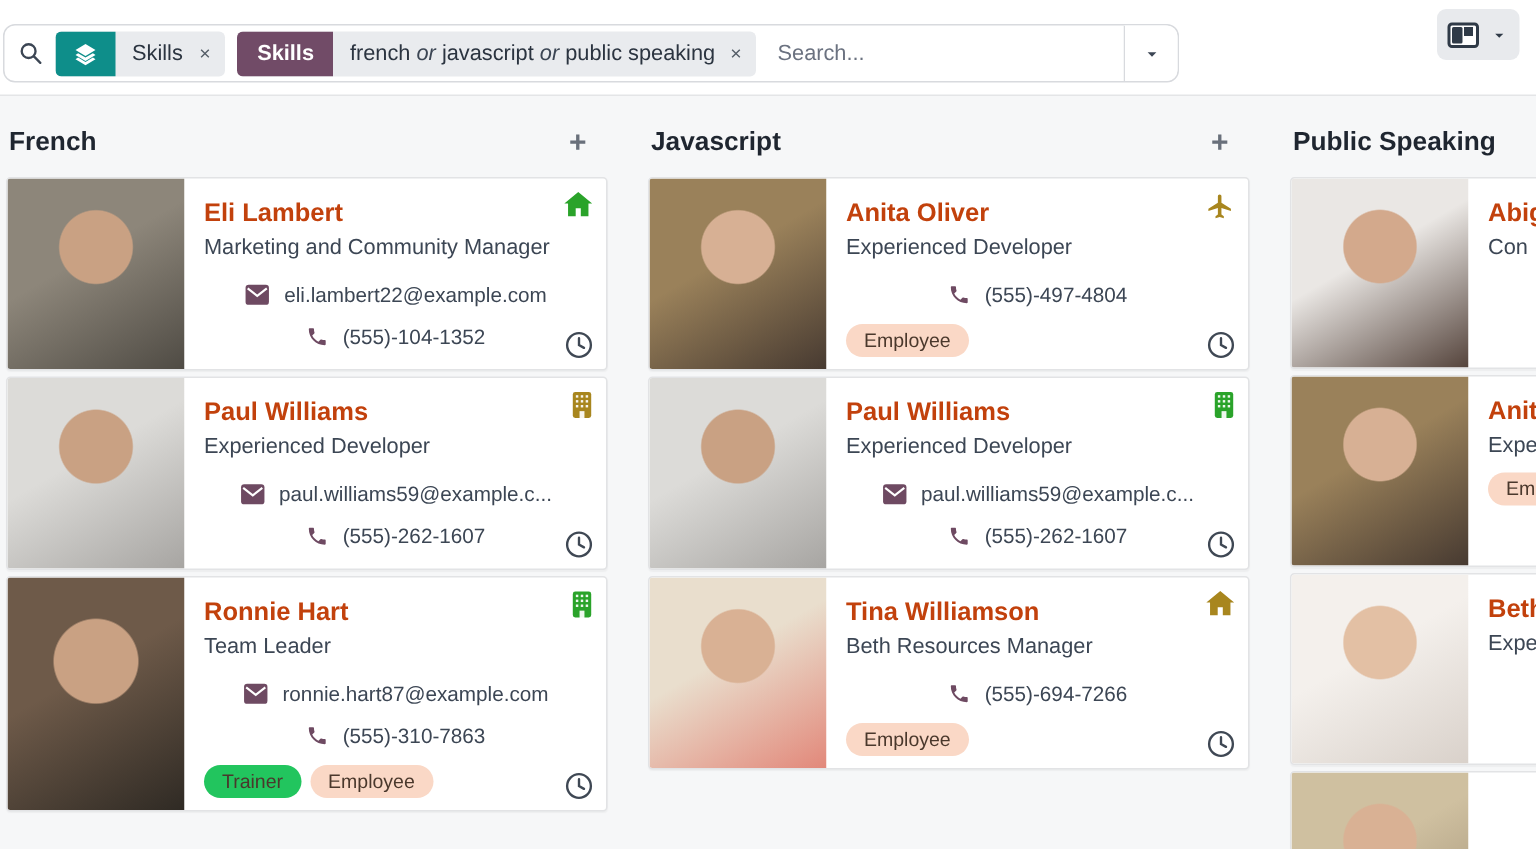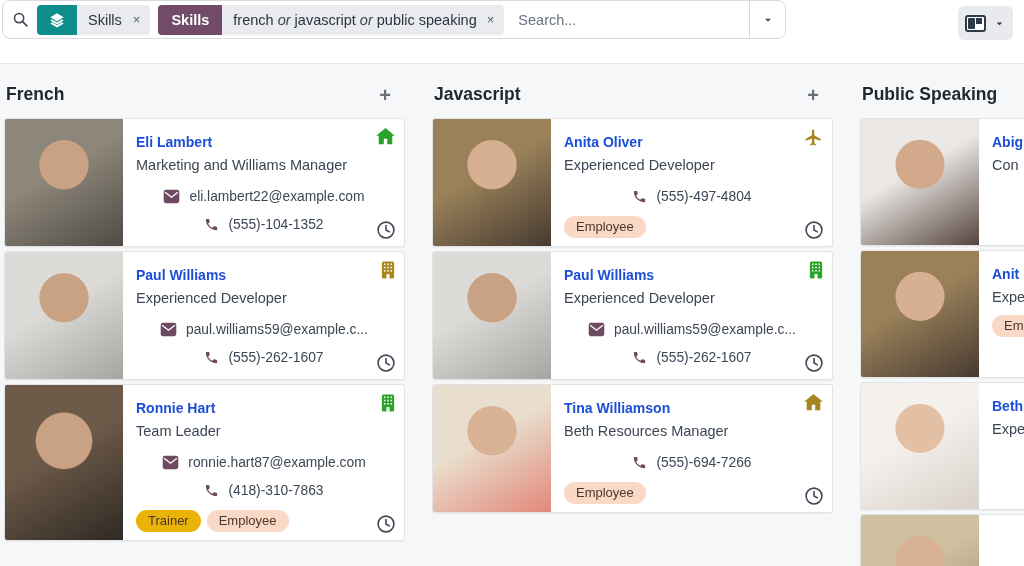--- a/index.html
+++ b/index.html
@@ -1,21 +1,21 @@
 <!DOCTYPE html>
 <html><head>
 <meta charset="utf-8">
 <style>
   * { margin:0; padding:0; box-sizing:border-box; }
   html,body { width:1024px; height:566px; overflow:hidden; background:#fff;
     font-family:"Liberation Sans", sans-serif; color:#1f2630; }
 
   
   .topbar { position:relative; height:64px; background:#fff; border-bottom:1px solid #e4e5e7; }
-  .searchbox { position:absolute; left:2px; top:0; width:784px; height:39px;
+  .searchbox { position:absolute; left:2px; top:16px; width:784px; height:39px;
     border:1px solid #d8dade; border-radius:8px; background:#fff;
     display:flex; align-items:center; }
   .sb-magnifier { width:34px; display:flex; justify-content:center; align-items:center; flex:none; }
   .facet { display:flex; align-items:center; height:30px; background:#e9ebee;
     border-radius:4px; overflow:hidden; margin-right:8px; flex:none; font-size:14.5px; }
   .facet-iconseg { background:var(--teal,#0e8e8a); height:100%; width:40px;
     display:flex; align-items:center; justify-content:center; }
   .facet-label { padding:0 9px 0 11px; color:#2b3440; }
   .facet-x { padding:0 10px 0 2px; color:#555e68; font-size:13px; cursor:pointer; }
   .facet-catseg { background:var(--purple,#714b67); color:#fff; font-weight:700;
@@ -43,21 +43,21 @@
     padding:2px 12px 0 2px; margin-bottom:13px; }
   .col-title { font-size:17.5px; font-weight:700; color:#1f2630; }
   .col-add { border:none; background:none; font-size:20px; line-height:1; color:#69707b;
     cursor:pointer; font-weight:600; padding:0 2px; }
   .stack { display:flex; flex-direction:column; gap:4px; }
 
   .card { position:relative; display:flex; background:#fff; border:1px solid #e2e3e5;
     border-radius:3px; min-height:128px; box-shadow:0 1px 1px rgba(0,0,0,.04); cursor:pointer; }
   .photo { width:118px; flex:none; border-radius:2px 0 0 2px; }
   .cbody { flex:1; padding:11px 12px 8px 13px; min-width:0; }
-  .cname { font-size:14px; font-weight:700; color:#1d4ed8; line-height:24px; padding-right:24px; }
+  .cname { font-size:17px; font-weight:700; color:#c2410c; line-height:24px; padding-right:24px; }
   .cjob { font-size:14.5px; color:#3c4654; line-height:23px; margin-bottom:5px; padding-right:10px; }
   .crow { display:flex; align-items:center; gap:9px; height:28px; font-size:13.8px;
     color:#3c4654; white-space:nowrap; overflow:hidden;justify-content:center; }
   .crow svg { flex:none; }
   .tags { display:flex; gap:6px; margin-top:6px; }
   .tag { padding:3px 12px 4px; border-radius:999px; font-size:13px; font-weight:500; color:#4a382c; }
   .status-ic { position:absolute; top:9px; right:9px; line-height:0; }
   .clock-ic { position:absolute; bottom:6px; right:8px; line-height:0; }
 </style>
 </head>
@@ -112,21 +112,21 @@
     <section class="col">
       <header class="col-head">
         <span class="col-title">French</span>
         <button class="col-add">+</button>
       </header>
       <div class="stack">
         <article class="card">
           <div class="photo" style="background: radial-gradient(circle at 50% 36%, rgb(201, 161, 131) 0px, rgb(201, 161, 131) 24%, rgba(0, 0, 0, 0) 25%), linear-gradient(150deg, rgb(141, 134, 122) 0%, rgb(141, 134, 122) 42%, rgb(79, 75, 68) 100%);"></div>
           <div class="cbody">
             <div class="cname">Eli Lambert</div>
-            <div class="cjob">Marketing and Williams Manager</div>
+            <div class="cjob">Marketing and Community Manager</div>
             <div class="crow">
               <svg width="17" height="15" viewBox="0 0 24 21">
                 <rect x="1" y="1" width="22" height="19" rx="3" fill="#6e4a62"></rect>
                 <path d="M3 4.5l9 7 9-7" stroke="#fff" stroke-width="2" fill="none"></path>
               </svg>
               <span>eli.lambert22@example.com</span>
             </div>
             <div class="crow">
               <svg width="15" height="15" viewBox="0 0 24 24" fill="#6e4a62">
                 <path d="M6.62 10.79c1.44 2.83 3.76 5.14 6.59 6.59l2.2-2.2c.27-.27.67-.36 1.02-.24 1.12.37 2.33.57 3.57.57.55 0 1 .45 1 1V20c0 .55-.45 1-1 1-9.39 0-17-7.61-17-17 0-.55.45-1 1-1h3.5c.55 0 1 .45 1 1 0 1.25.2 2.45.57 3.57.11.35.03.74-.25 1.02l-2.2 2.2z"></path>
@@ -190,24 +190,24 @@
               <svg width="17" height="15" viewBox="0 0 24 21">
                 <rect x="1" y="1" width="22" height="19" rx="3" fill="#6e4a62"></rect>
                 <path d="M3 4.5l9 7 9-7" stroke="#fff" stroke-width="2" fill="none"></path>
               </svg>
               <span>ronnie.hart87@example.com</span>
             </div>
             <div class="crow">
               <svg width="15" height="15" viewBox="0 0 24 24" fill="#6e4a62">
                 <path d="M6.62 10.79c1.44 2.83 3.76 5.14 6.59 6.59l2.2-2.2c.27-.27.67-.36 1.02-.24 1.12.37 2.33.57 3.57.57.55 0 1 .45 1 1V20c0 .55-.45 1-1 1-9.39 0-17-7.61-17-17 0-.55.45-1 1-1h3.5c.55 0 1 .45 1 1 0 1.25.2 2.45.57 3.57.11.35.03.74-.25 1.02l-2.2 2.2z"></path>
               </svg>
-              <span>(418)-310-7863</span>
+              <span>(555)-310-7863</span>
             </div>
             <div class="tags">
-              <span class="tag" style="background: #eab308;">Trainer</span>
+              <span class="tag" style="background: #22c55e;">Trainer</span>
               <span class="tag" style="background: rgb(250, 216, 198);">Employee</span>
             </div>
           </div>
           <span class="status-ic"><svg width="14" height="18" viewBox="0 0 16 22">
               <rect x="0.5" y="0.5" width="15" height="21" rx="2" fill="#2aa32a"></rect>
               <g fill="#fff" opacity="0.92">
                 <rect x="3" y="3" width="2" height="2"></rect>
                 <rect x="7" y="3" width="2" height="2"></rect>
                 <rect x="11" y="3" width="2" height="2"></rect>
                 <rect x="3" y="7" width="2" height="2"></rect>

